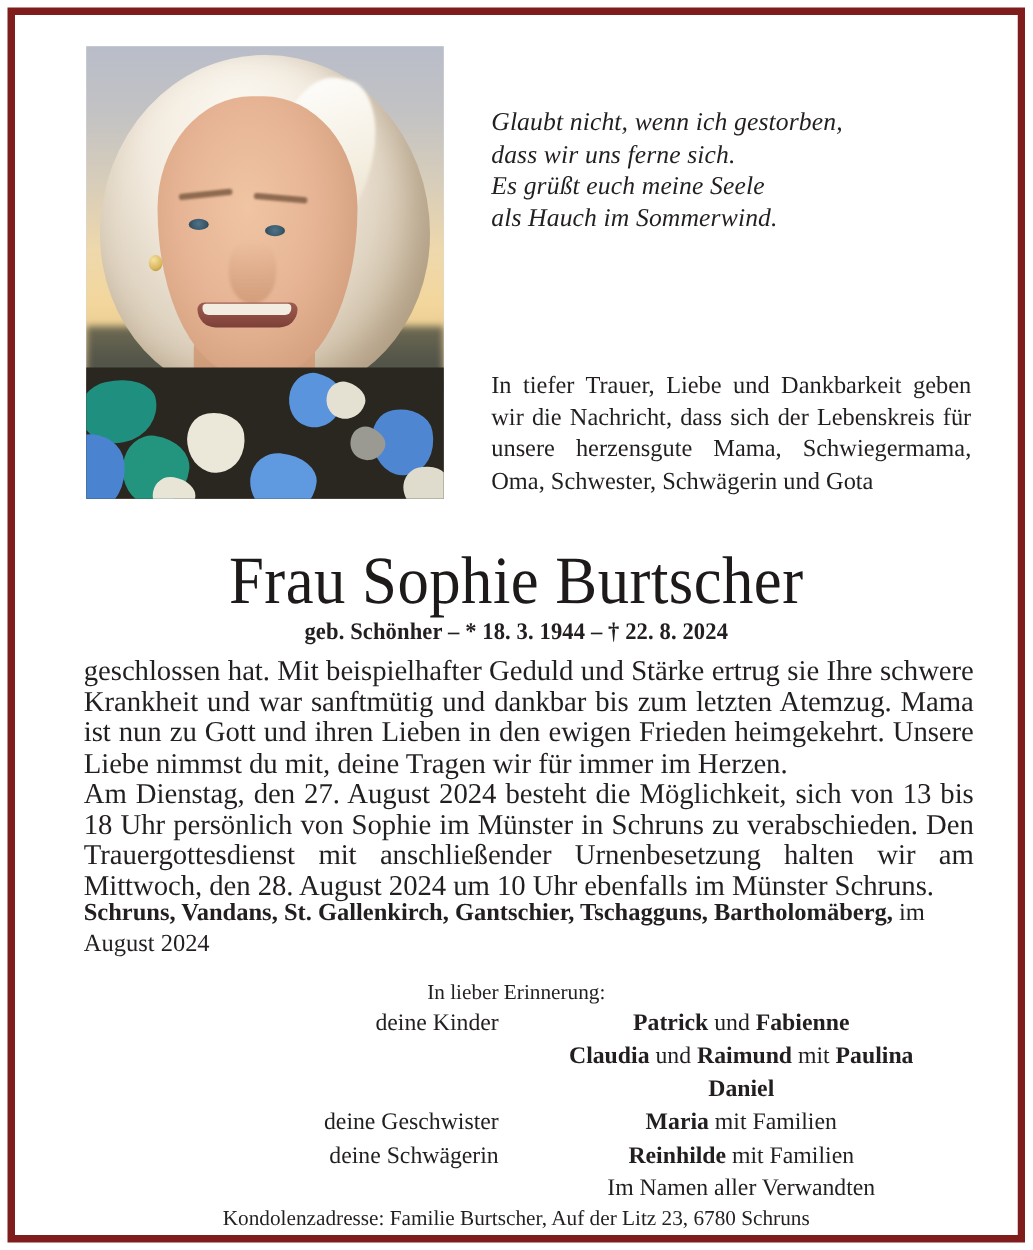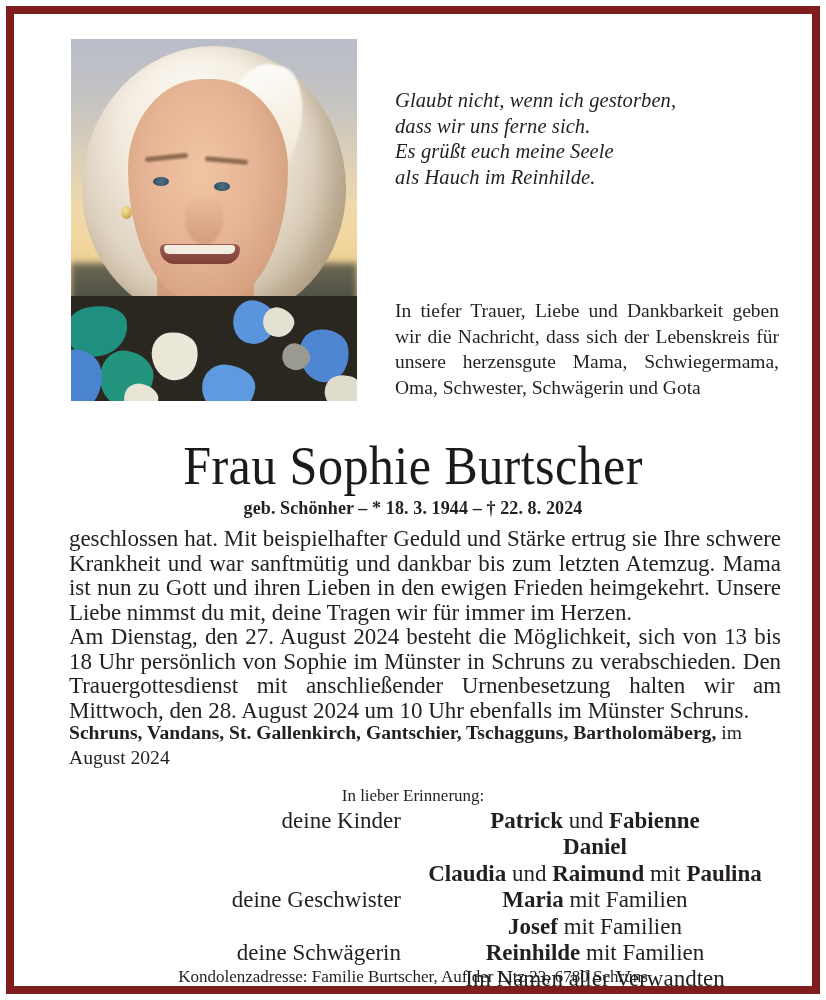--- a/index.html
+++ b/index.html
@@ -23,21 +23,21 @@
     height: 1000px;
     background: #ffffff;
     box-sizing: border-box;
     padding: 6px 6px 6px 6px;
   }
   .notice-frame {
     position: relative;
     width: 100%;
     height: 100%;
     box-sizing: border-box;
-    border: 8px solid #7f1d1d;
+    border: 6px solid #7f1d1d;
     background: #ffffff;
   }
   .notice-inner {
     position: relative;
     width: 100%;
     height: 100%;
     background: #ffffff;
     overflow: hidden;
   }
 
@@ -287,21 +287,21 @@
     line-height: 24px;
   }
   .family {
     position: absolute;
     left: 55px;
     top: 794px;
     width: 712px;
   }
   .family-row {
     display: flex;
-    font-size: 23px;
+    font-size: 19px;
     line-height: 26.4px;
     white-space: nowrap;
   }
   .fam-label {
     width: 340px;
     text-align: right;
     padding-right: 8px;
     box-sizing: border-box;
   }
   .fam-names {
@@ -357,54 +357,53 @@
           <div class="bl wht3"></div>
           <div class="bl wht4"></div>
           <div class="bl gry1"></div>
         </div>
       </div>
 
       <div class="verse">
         <div>Glaubt nicht, wenn ich gestorben,</div>
         <div>dass wir uns ferne sich.</div>
         <div>Es grüßt euch meine Seele</div>
-        <div>als Hauch im Reinhilde.</div>
+        <div>als Hauch im Sommerwind.</div>
       </div>
 
       <div class="intro">In tiefer Trauer, Liebe und Dankbarkeit geben wir die Nachricht, dass sich der Lebenskreis für unsere herzensgute Mama, Schwiegermama, Oma, Schwester, Schwägerin und Gota</div>
 
       <div class="deceased-name">Frau Sophie Burtscher</div>
       <div class="deceased-dates">geb. Schönher – * 18. 3. 1944 – † 22. 8. 2024</div>
 
       <div class="body-block body-1">geschlossen hat. Mit beispielhafter Geduld und Stärke ertrug sie Ihre schwere Krankheit und war sanftmütig und dankbar bis zum letzten Atemzug. Mama ist nun zu Gott und ihren Lieben in den ewigen Frieden heimgekehrt. Unsere Liebe nimmst du mit, deine Tragen wir für immer im Herzen.</div>
       <div class="body-block body-2">Am Dienstag, den 27. August 2024 besteht die Möglichkeit, sich von 13 bis 18 Uhr persönlich von Sophie im Münster in Schruns zu verabschieden. Den Trauergottesdienst mit anschließender Urnenbesetzung halten wir am Mittwoch, den 28. August 2024 um 10 Uhr ebenfalls im Münster Schruns.</div>
 
       <div class="places"><b>Schruns, Vandans, St. Gallenkirch, Gantschier, Tschagguns, Bartholomäberg,</b> <span>im August 2024</span></div>
 
       <div class="remembrance-head">In lieber Erinnerung:</div>
       <div class="family">
           <div class="family-row">
             <div class="fam-label">deine Kinder</div>
             <div class="fam-names"><b>Patrick</b> und <b>Fabienne</b></div>
           </div>
           <div class="family-row">
             <div class="fam-label"></div>
+            <div class="fam-names"><b>Claudia</b> und <b>Raimund</b> mit <b>Paulina</b></div>
+          </div>
+          <div class="family-row">
+            <div class="fam-label"></div>
             <div class="fam-names"><b>Daniel</b></div>
-          </div>
-          <div class="family-row">
-            <div class="fam-label"></div>
-            <div class="fam-names"><b>Claudia</b> und <b>Raimund</b> mit <b>Paulina</b></div>
           </div>
           <div class="family-row">
             <div class="fam-label">deine Geschwister</div>
             <div class="fam-names"><b>Maria</b> mit Familien</div>
           </div>
           <div class="family-row">
             <div class="fam-label"></div>
-            <div class="fam-names"><b>Josef</b> mit Familien</div>
           </div>
           <div class="family-row">
             <div class="fam-label">deine Schwägerin</div>
             <div class="fam-names"><b>Reinhilde</b> mit Familien</div>
           </div>
           <div class="family-row">
             <div class="fam-label"></div>
             <div class="fam-names">Im Namen aller Verwandten</div>
           </div>
         </div>

